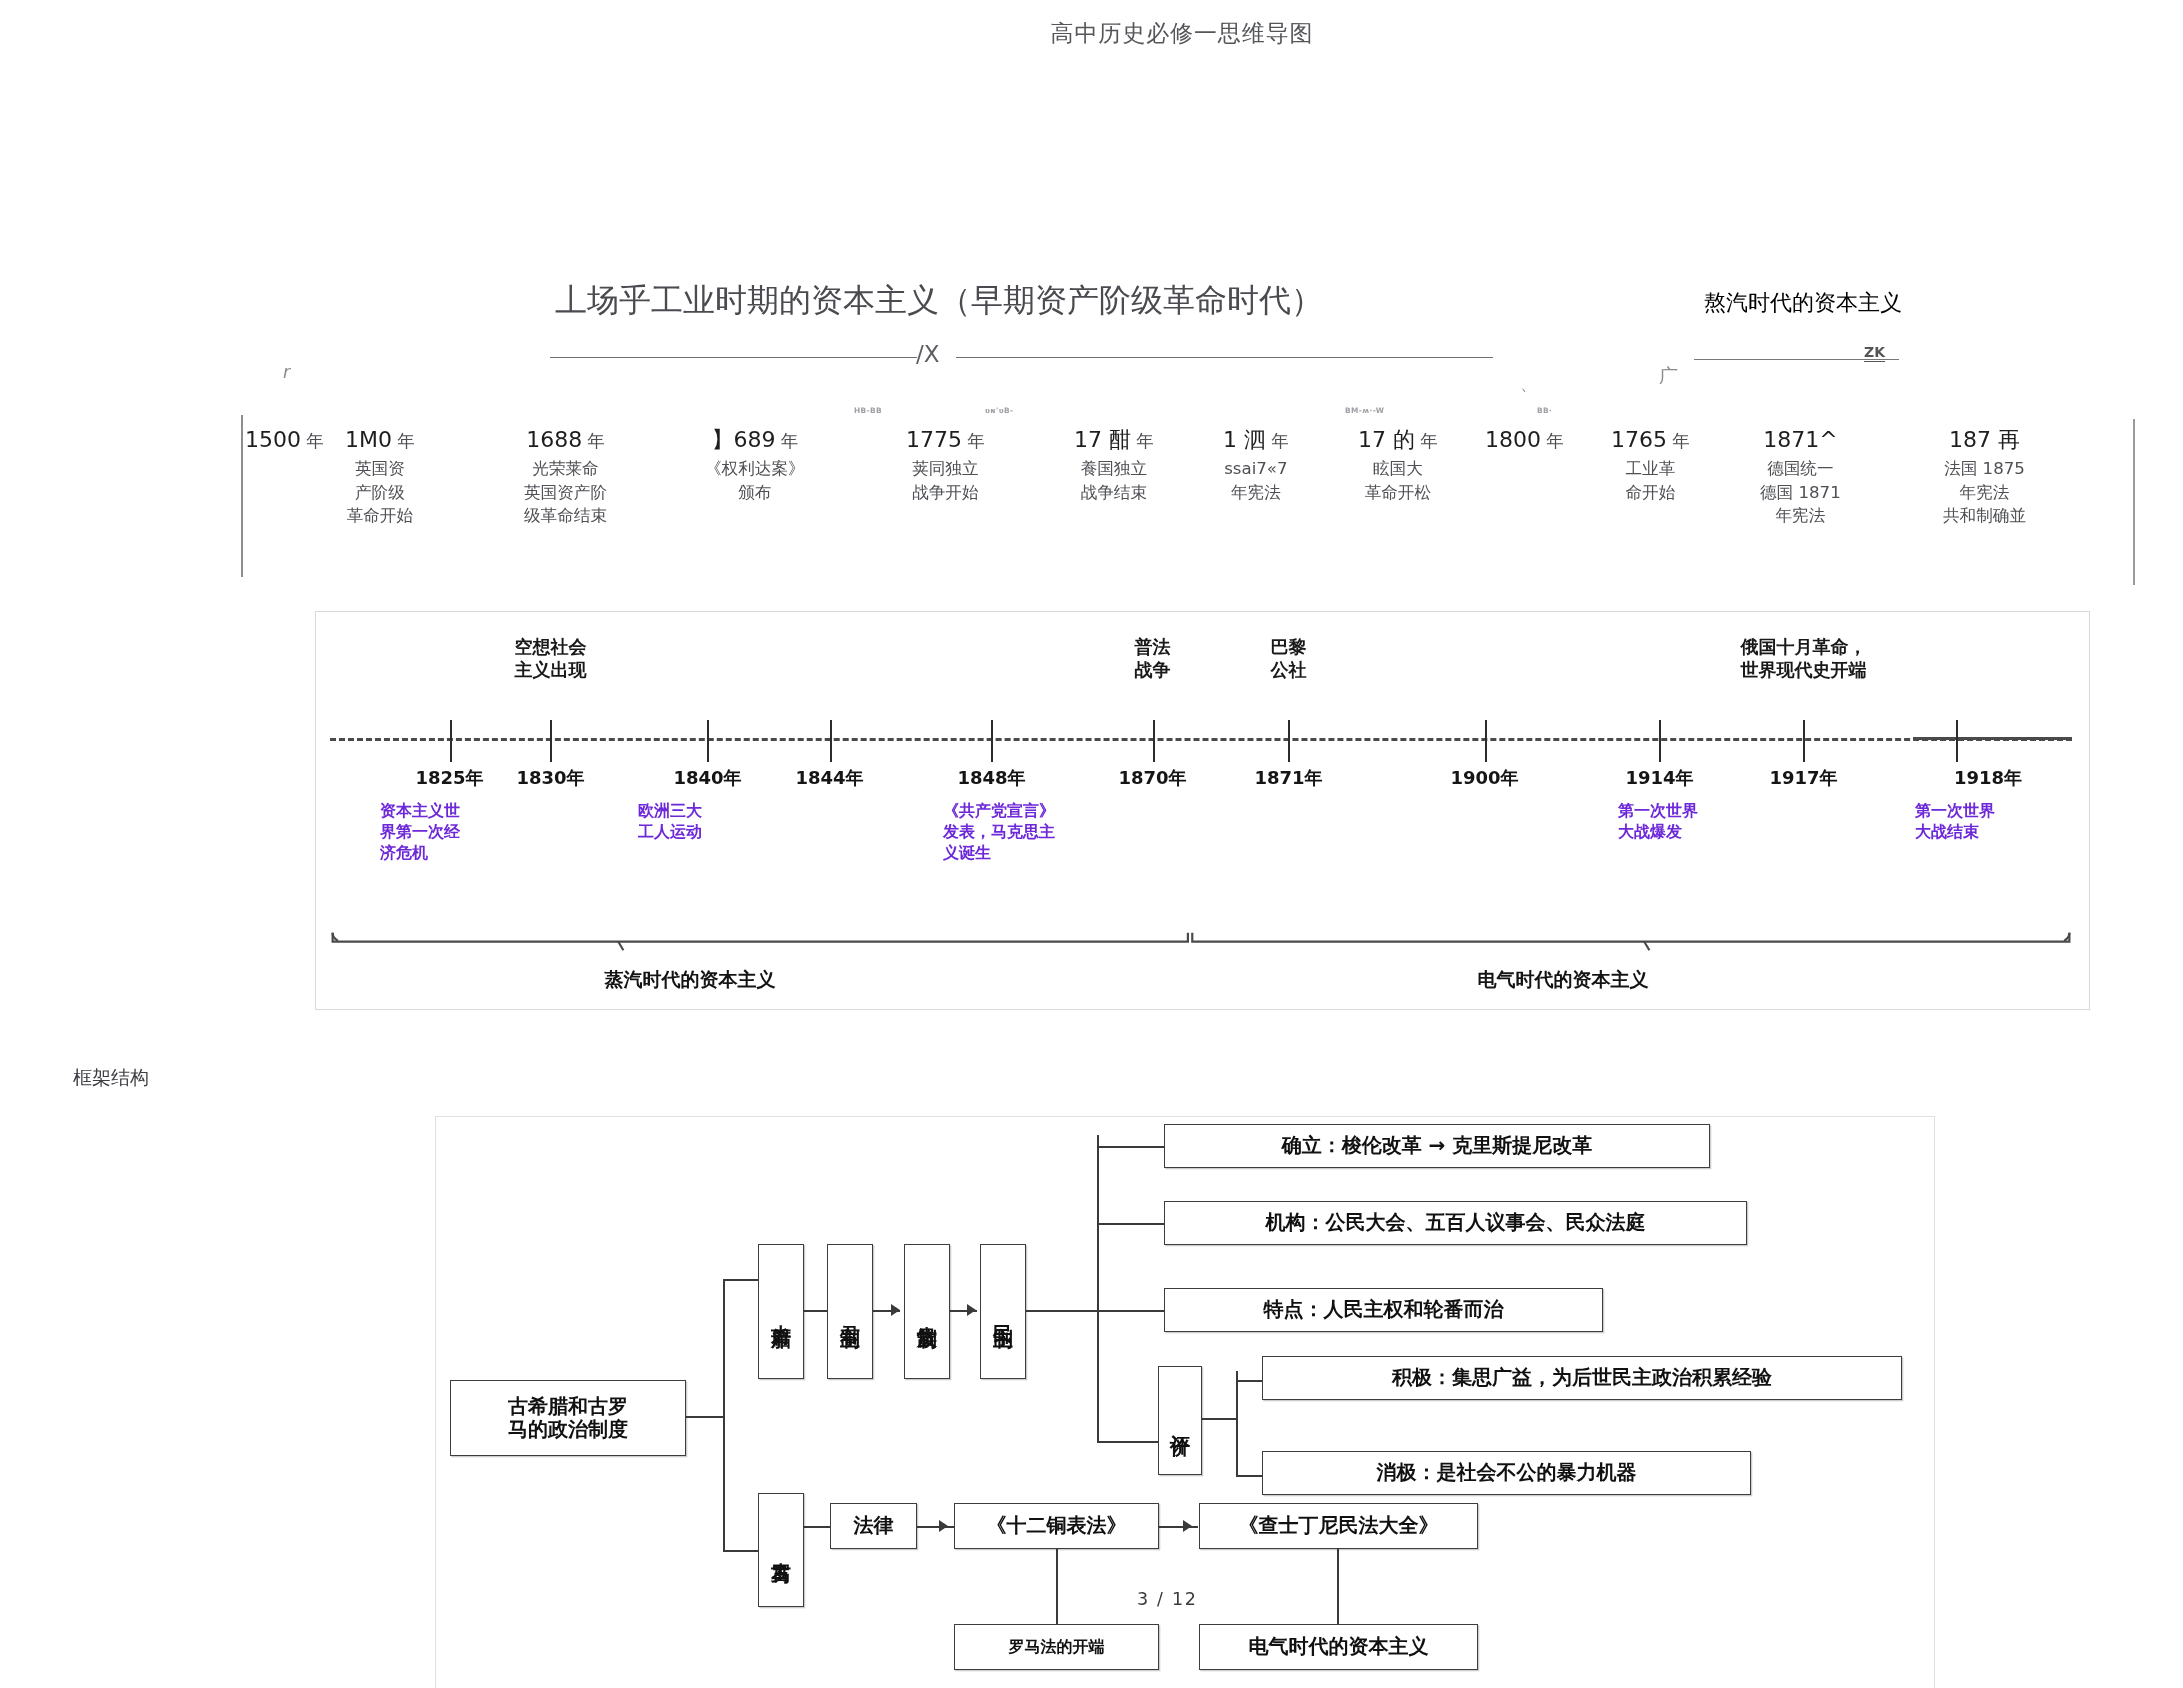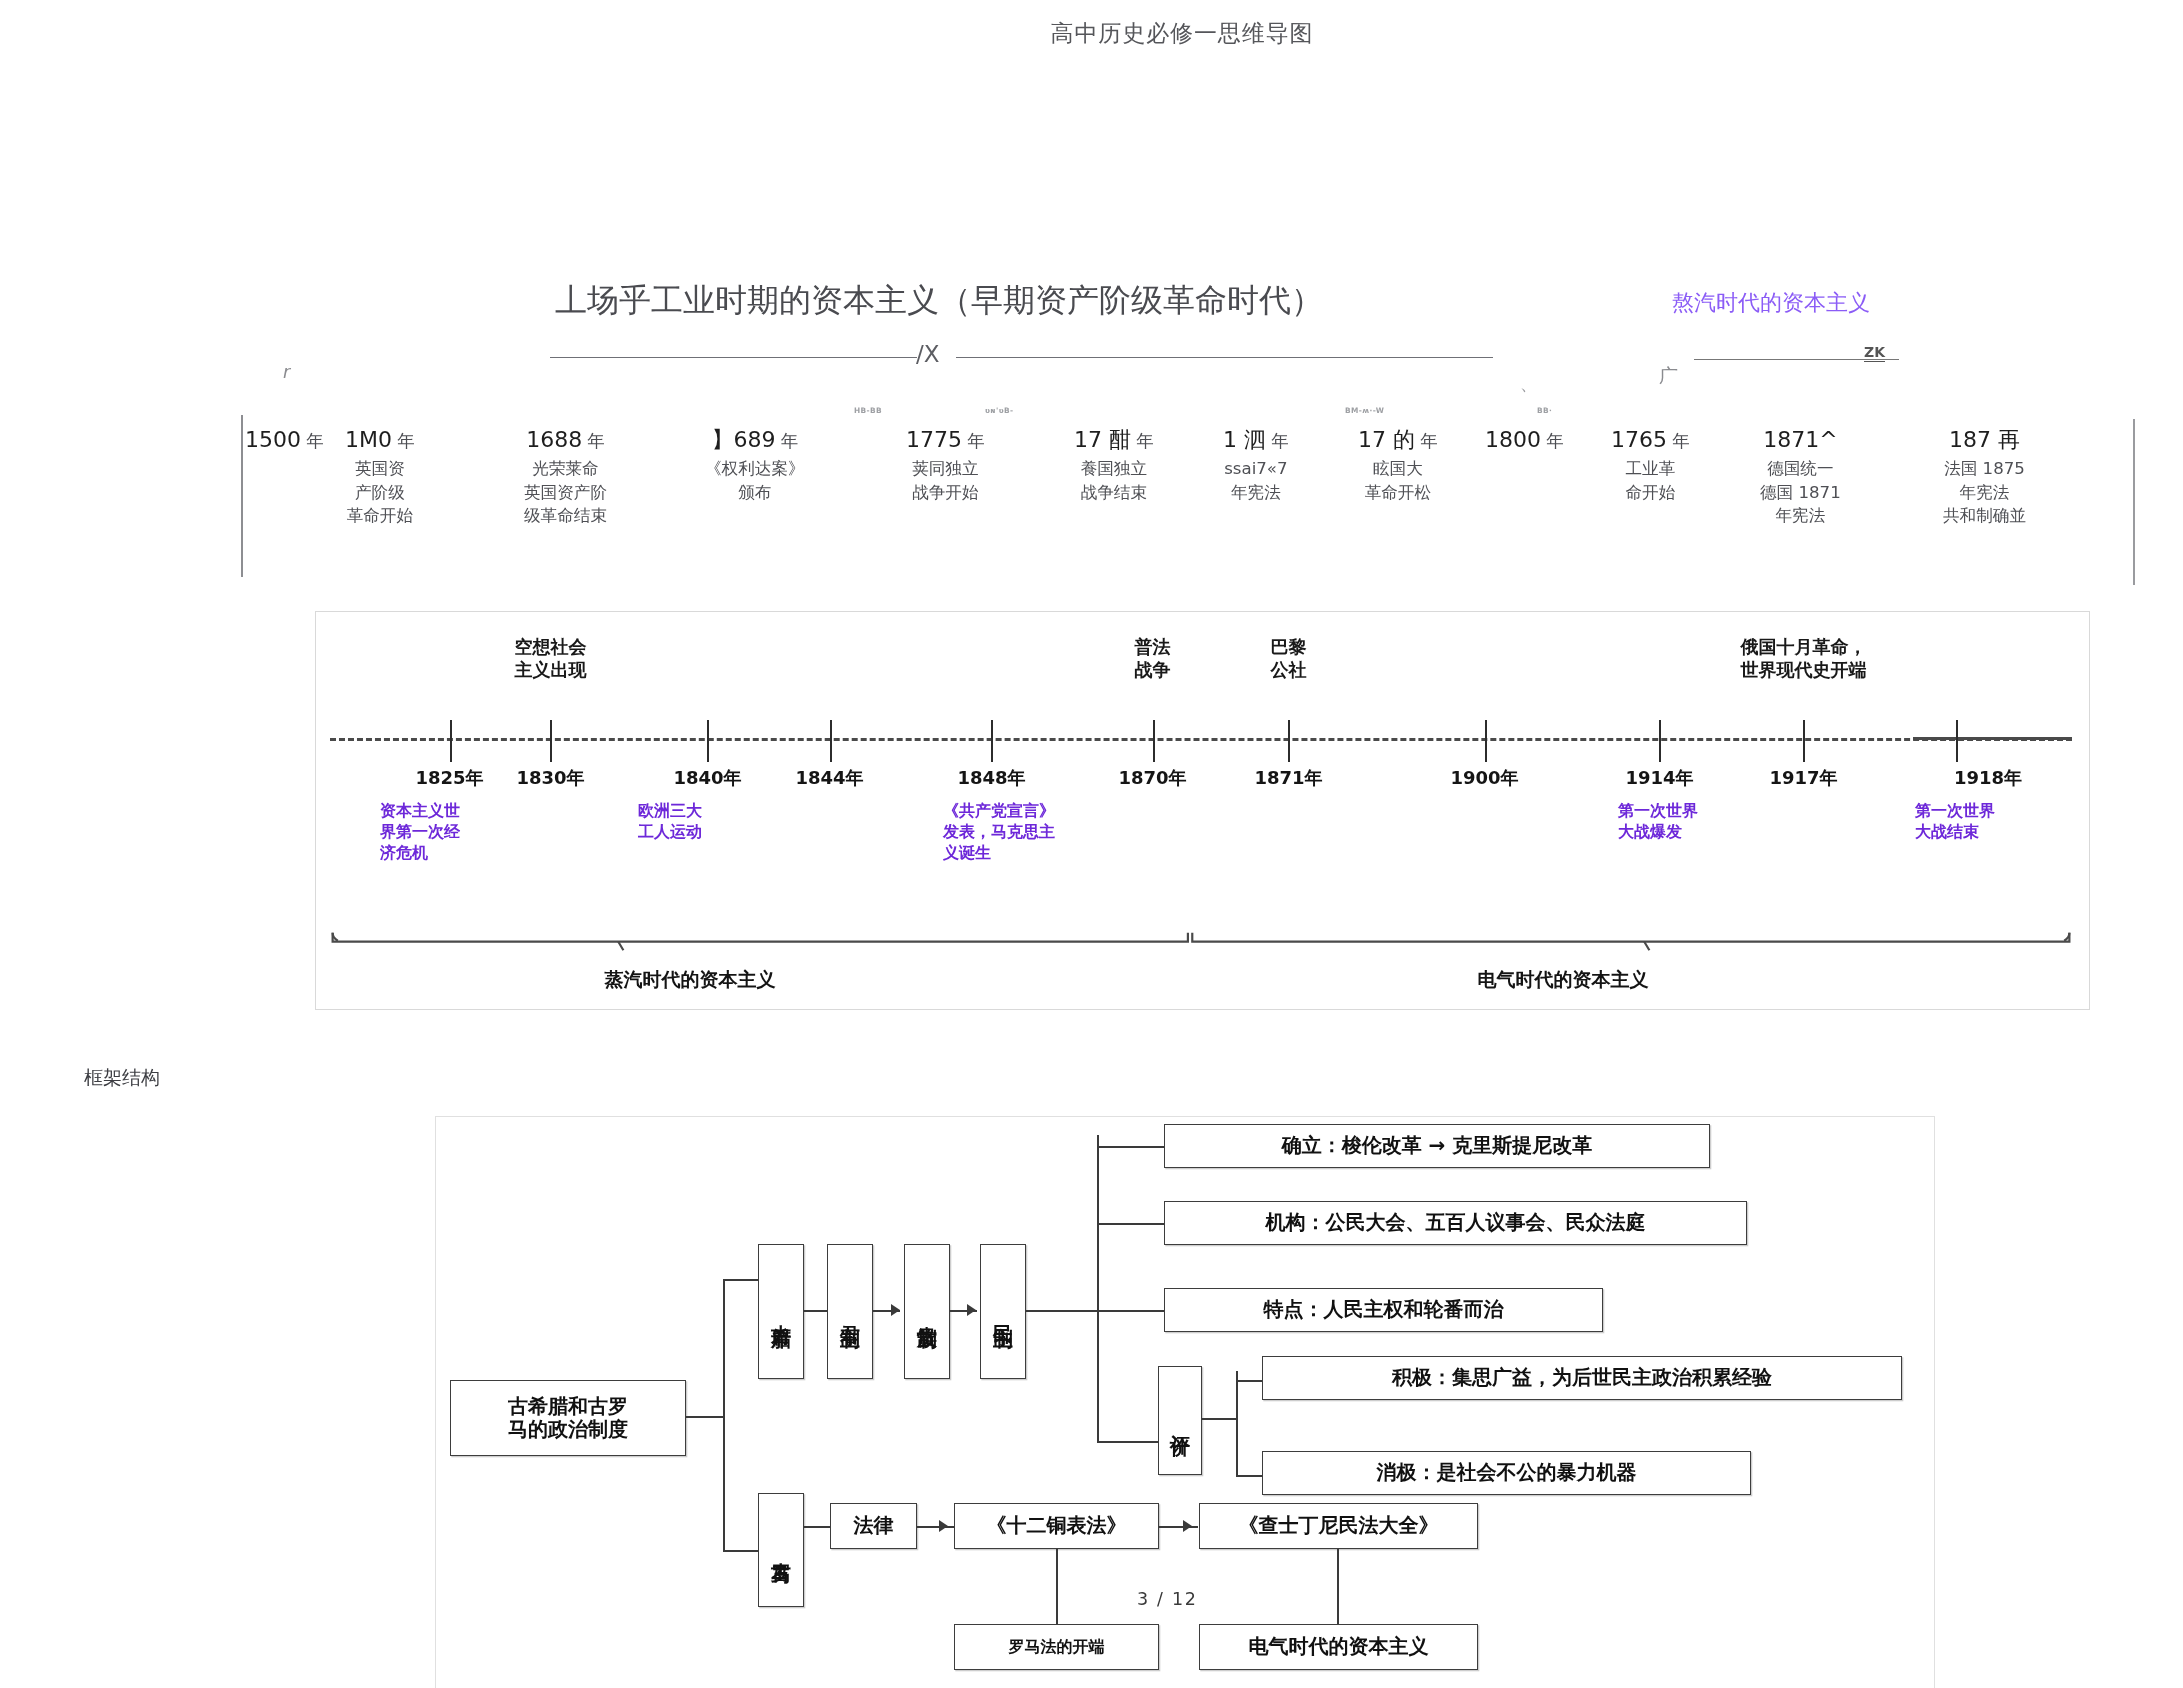--- a/index.html
+++ b/index.html
@@ -20,22 +20,22 @@
 
   
   #era1-title{
     top:279px;left:548px;width:782px;text-align:center;
     font-size:32px;color:#4a4b50;white-space:nowrap;
   }
   #era1-rule-left{top:357px;left:550px;width:367px;height:1.3px;background:#6f7076;}
   #era1-rule-right{top:357px;left:956px;width:537px;height:1.3px;background:#6f7076;}
   #era1-slash{top:341px;left:916px;font-size:23px;color:#5d5e63;}
   #era2-title{
-    top:288px;left:1672px;width:262px;
-    font-size:22px;color:#8b5cf6;white-space:nowrap;
+    top:288px;left:1672px;width:262px;text-align:center;
+    font-size:22px;color:#000000;white-space:nowrap;
   }
   #era2-rule{top:359px;left:1694px;width:205px;height:1.3px;background:#777;}
   #era2-zk{top:344px;left:1864px;font-size:14px;font-weight:bold;color:#555;border-bottom:1.3px solid #555;padding-bottom:0.9px;}
   #mark-r{top:362px;left:283px;font-size:17.5px;color:#8b8c90;font-style:italic;}
   #mark-guang{top:363px;left:1659px;font-size:19px;color:#8a8b8f;}
   #mark-tick{top:372px;left:1520px;font-size:17.5px;color:#9a9b9f;}
 
   
   #row1-rule-l{top:415px;left:241px;width:1.7px;height:162px;background:#8d8e92;}
   #row1-rule-r{top:419px;left:2133px;width:1.7px;height:166px;background:#9a9b9f;}
@@ -52,21 +52,21 @@
   .tick{position:absolute;width:2.2px;height:42px;background:#2c2c2c;}
   .tl-above{position:absolute;font-size:18px;color:#191919;font-weight:600;line-height:1.28;text-align:center;white-space:nowrap;}
   .tl-year{position:absolute;font-size:18px;color:#151515;font-weight:600;white-space:nowrap;}
   .tl-below{position:absolute;font-size:16px;color:#6d28d9;font-weight:600;line-height:1.3;white-space:nowrap;}
 
   
   #brace{top:932px;left:330px;width:1742px;height:20px;}
   .phase-label{position:absolute;top:967px;font-size:19px;color:#141414;font-weight:600;white-space:nowrap;}
 
   
-  #framework-label{top:1065px;left:73px;font-size:19px;color:#3c3d42;margin-left:11px;}
+  #framework-label{top:1065px;left:73px;font-size:19px;color:#3c3d42;}
 
   
   #fc-box{top:1116px;left:435px;width:1498px;height:572px;border:0.9px solid #e0e0e0;background:#fff;}
   .nb{position:absolute;border:1.3px solid #3d3d3d;background:#fff;box-sizing:border-box;
       display:flex;align-items:center;justify-content:center;text-align:center;
       font-weight:600;color:#111;line-height:1.16;
       box-shadow:1.3px 1.3px 0 rgba(90,90,90,.30);}
   .vert{writing-mode:vertical-rl;text-orientation:upright;letter-spacing:1.7px;}
   .ln{position:absolute;background:#3a3a3a;}
   .lnh{height:1.7px;}

